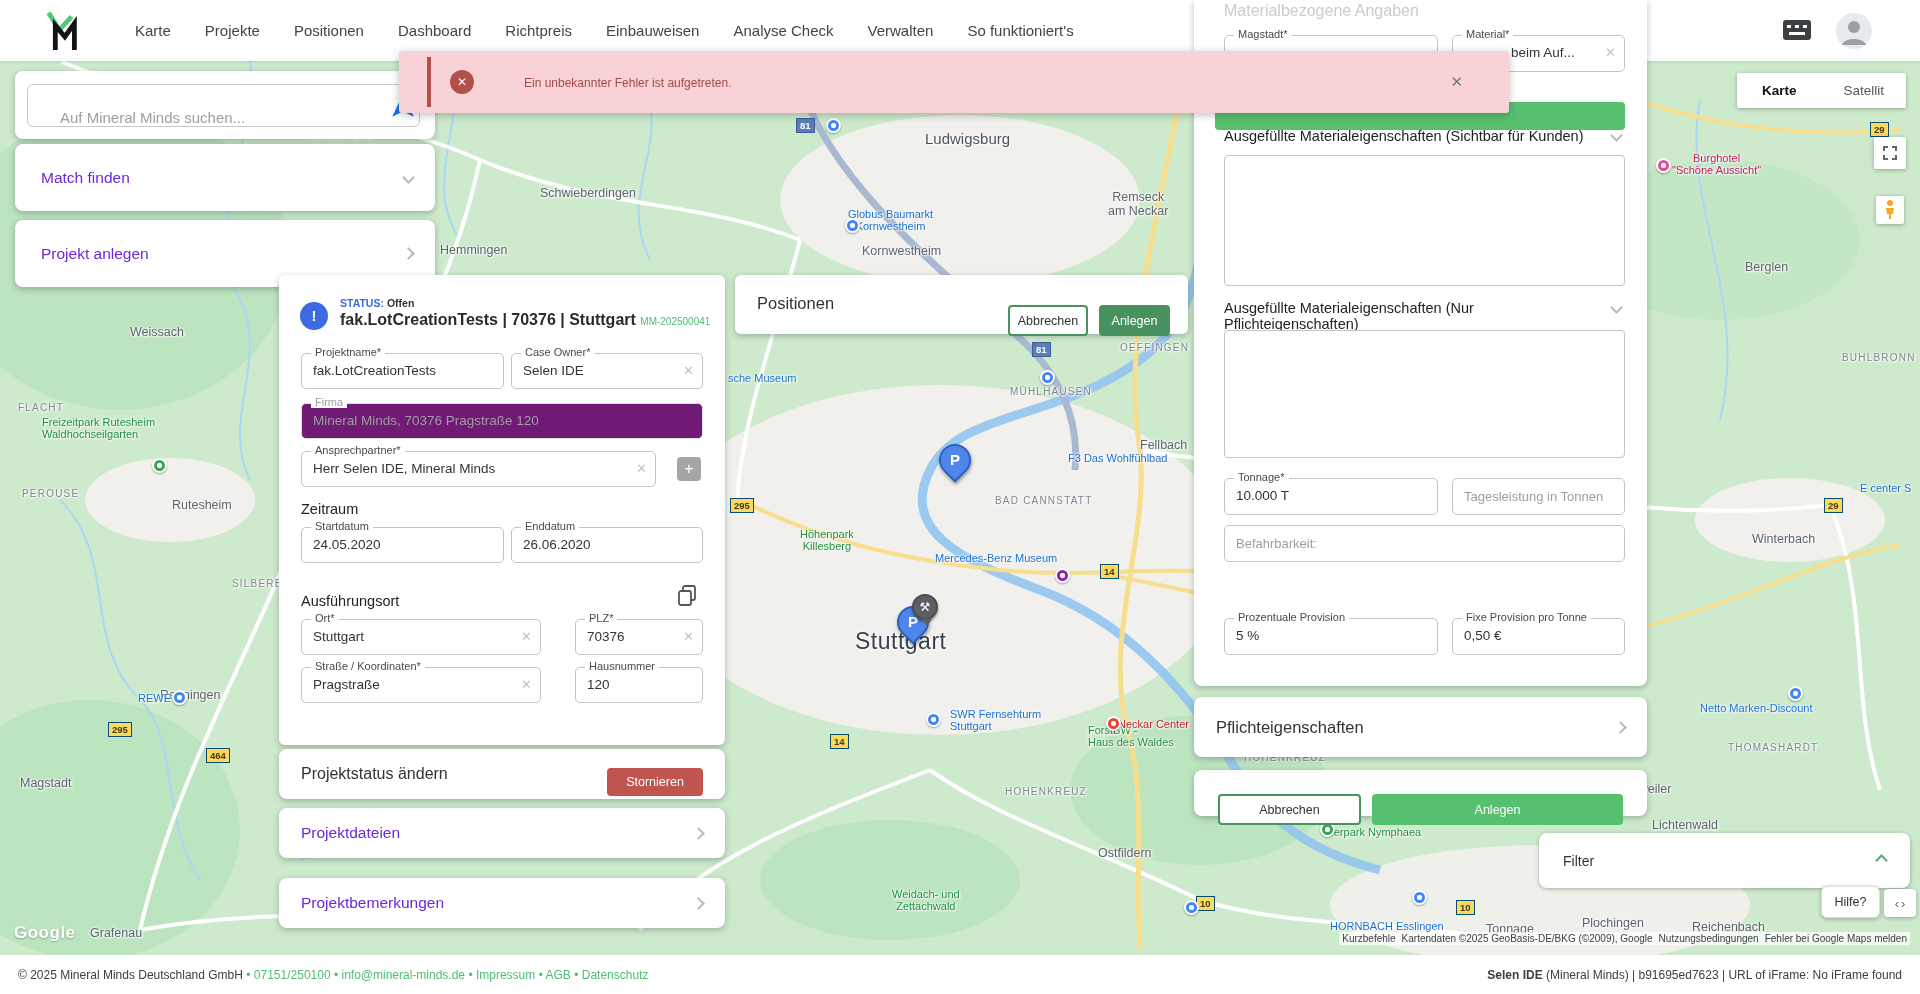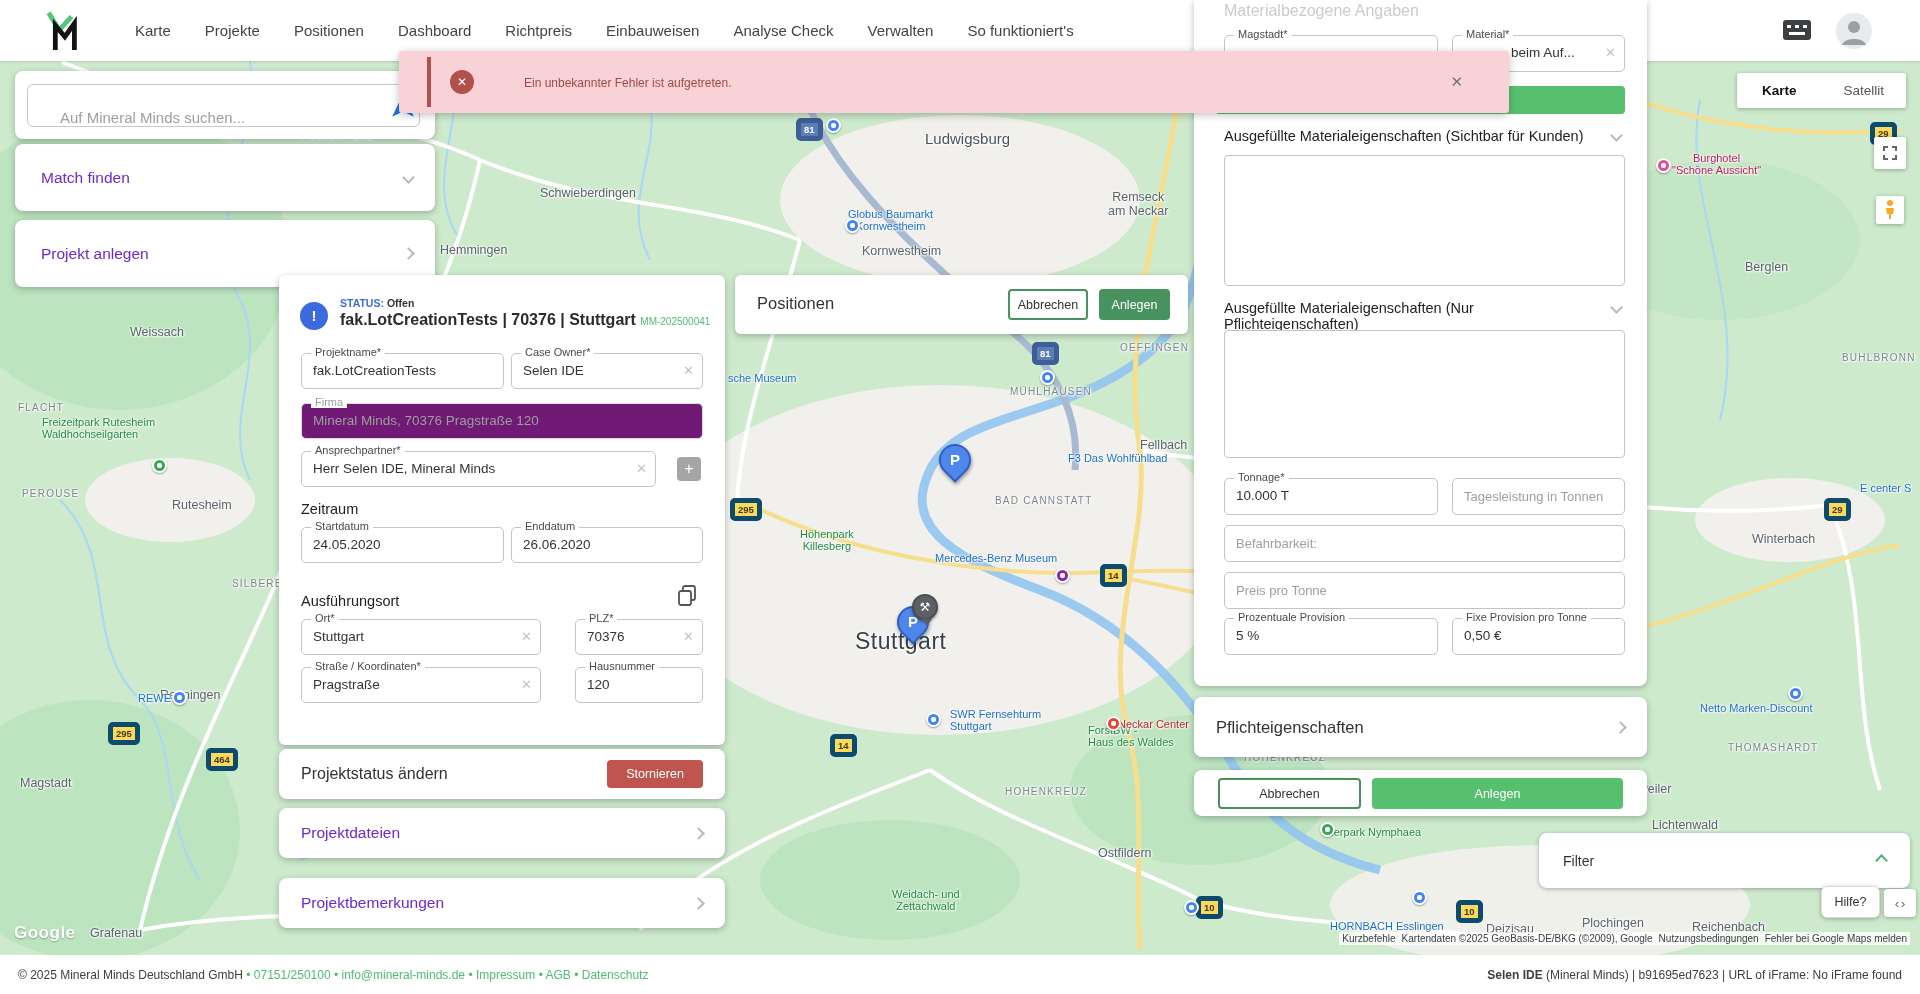--- a/index.html
+++ b/index.html
@@ -10,22 +10,22 @@
   .lbl { position:absolute; z-index:2; color:#59646b; font-size:12.5px;
          text-shadow:0 0 3px #fff,0 0 3px #fff,1px 1px 2px #fff; white-space:pre-line; }
   .lbl-big  { font-size:15px; color:#4a545b; }
   .lbl-city { font-size:23px; color:#39424a; letter-spacing:.5px; }
   .lbl-dist { font-size:10px; color:#7d868c; letter-spacing:1.2px; }
   .lbl-blue { font-size:11px; color:#1a6fd4; }
   .lbl-green{ font-size:11px; color:#1e8e3e; }
   .lbl-pink { font-size:11px; color:#c2185b; }
   .lbl-purple{ font-size:12px; color:#9334a3; }
   .lbl-red  { font-size:11px; color:#c5221f; }
-  .shield { position:absolute; z-index:2; background:#fbd95f; border:5px solid #0c4a6e; color:#413a16;
-            font-size:9.5px; font-weight:bold; padding:0 3px; border-radius:5px; line-height:13px; }
+  .shield { position:absolute; z-index:2; background:#fbd95f; border:1px solid #0c4a6e; color:#413a16;
+            font-size:9.5px; font-weight:bold; padding:0 3px; border-radius:0; line-height:13px; }
   .shield.blue { background:#5b7db8; border-color:#3f5e95; color:#fff; }
   .poi { position:absolute; z-index:2; width:15px; height:15px; border-radius:50%;
          background:#4285f4; border:2px solid #fff; box-shadow:0 1px 2px rgba(0,0,0,.35); }
   .poi::after { content:""; position:absolute; left:3px; top:3px; width:5px; height:5px; background:#fff; border-radius:2px; }
   .poi.green { background:#34a853; } .poi.pink { background:#e04f93; } .poi.red { background:#ea4335; } .poi.purple { background:#8e24aa; }
   .ppin { position:absolute; z-index:3; width:32px; height:32px; border-radius:50% 50% 50% 0;
           transform:rotate(-45deg); background:#4f86ec; border:2px solid #2f5fc4; box-shadow:-1px 2px 4px rgba(0,0,0,.4); }
   .ppin span { display:block; transform:rotate(45deg); color:#fff; font-weight:bold; font-size:15px; text-align:center; line-height:28px; }
   .equip { position:absolute; z-index:3; width:26px; height:26px; border-radius:50%; background:#5c6065;
            border:2px solid #4a4d51; color:#fff; font-size:12px; text-align:center; line-height:22px; box-shadow:0 2px 3px rgba(0,0,0,.4); }
@@ -42,21 +42,21 @@
   
   .mfield { position:absolute; border:1px solid #c4c4c4; border-radius:5px; background:#fff; height:36px; }
   .mfield .flabel { position:absolute; top:-8px; left:9px; background:#fff; padding:0 4px; font-size:11px; color:#4a4a4a; white-space:nowrap; }
   .mfield .fval { position:absolute; left:11px; top:9px; font-size:13.5px; color:#333; white-space:nowrap; overflow:hidden; right:22px; }
   .mfield .fph  { position:absolute; left:11px; top:10px; font-size:13px; color:#9e9e9e; white-space:nowrap; }
   .mfield .fclear { position:absolute; right:8px; top:9px; color:#c2c2c2; font-size:13px; cursor:pointer; }
   .mfield.disabled { background:#701a75; border-color:#dcdcdc; }
   .mfield.disabled .fval, .mfield.disabled .flabel { color:#9e9e9e; }
 
   .heading14 { font-size:14.5px; color:#222; }
-  .btn { display:flex; align-items:center; justify-content:center; border-radius:4px; font-size:12.5px; cursor:pointer; }
+  .btn { display:flex; align-items:center; justify-content:center; border-radius:4px; font-size:12.5px; cursor:pointer;margin-top:16px; }
   .btn-red { background:#c0544f; color:#fff; }
   .btn-green { background:#57c06f; color:#fff; }
   .btn-green-dark { background:#47925f; color:#fff; }
   .btn-outline { background:#fff; border:2px solid #47925f; color:#333; }
   .bigbox { position:absolute; border:1px solid #c4c4c4; border-radius:4px; background:#fff; }
 
   
   #navbar { position:absolute; left:0; top:0; width:1920px; height:61px; background:#fff; z-index:6; box-shadow:0 1px 3px rgba(0,0,0,.12); }
   #menu { position:absolute; left:135px; top:0; height:61px; display:flex; align-items:center; gap:34px; }
   #menu .mi { font-size:15px; color:#444; cursor:pointer; white-space:nowrap; }
@@ -150,21 +150,21 @@
 Stuttgart</span>
   <span class="lbl lbl-green" style="left:1088px;top:724px">ForstBW -
 Haus des Waldes</span>
   <span class="lbl lbl-dist" style="left:1005px;top:786px">HOHENKREUZ</span>
   <span class="lbl" style="left:1098px;top:846px">Ostfildern</span>
   <span class="lbl" style="left:1745px;top:260px">Berglen</span>
   <span class="lbl" style="left:1752px;top:532px">Winterbach</span>
   <span class="lbl" style="left:1652px;top:818px">Lichtenwald</span>
   <span class="lbl" style="left:1582px;top:916px">Plochingen</span>
   <span class="lbl" style="left:1692px;top:920px">Reichenbach</span>
-  <span class="lbl" style="left:1486px;top:922px">Deizisau</span>
+  <span class="lbl" style="left:1486px;top:922px">Tonnage</span>
   <span class="lbl lbl-blue" style="left:1330px;top:920px">HORNBACH Esslingen</span>
   <span class="lbl lbl-blue" style="left:1700px;top:702px">Netto Marken-Discount</span>
   <span class="lbl lbl-pink" style="left:1672px;top:152px;text-align:center">Burghotel
 "Schöne Aussicht"</span>
   <span class="lbl lbl-blue" style="left:848px;top:208px;text-align:center">Globus Baumarkt
 Kornwestheim</span>
   <span class="lbl lbl-blue" style="left:1068px;top:452px">F3 Das Wohlfühlbad</span>
   <span class="lbl lbl-blue" style="left:138px;top:692px">REWE</span>
   <span class="lbl lbl-green" style="left:1325px;top:826px">Tierpark Nymphaea</span>
   <span class="lbl lbl-green" style="left:892px;top:888px;text-align:center">Weidach- und
@@ -382,23 +382,20 @@
   <div class="mfield" style="left:30px;top:478px;width:214px;height:37px">
     <span class="flabel">Tonnage*</span>
     <span class="fval">10.000 T</span>
   </div>
   <div class="mfield" style="left:258px;top:478px;width:173px;height:37px">
     <span class="fph">Tagesleistung in Tonnen</span>
   </div>
   <div class="mfield" style="left:30px;top:525px;width:401px;height:37px">
     <span class="fph">Befahrbarkeit:</span>
   </div>
-  <div class="mfield" style="left:30px;top:572px;width:401px;height:37px">
-    <span class="fph">Preis pro Tonne</span>
-  </div>
   <div class="mfield" style="left:30px;top:618px;width:214px;height:37px">
     <span class="flabel">Prozentuale Provision</span>
     <span class="fval">5 %</span>
   </div>
   <div class="mfield" style="left:258px;top:618px;width:173px;height:37px">
     <span class="flabel">Fixe Provision pro Tonne</span>
     <span class="fval">0,50 €</span>
   </div>
 </div>
 

